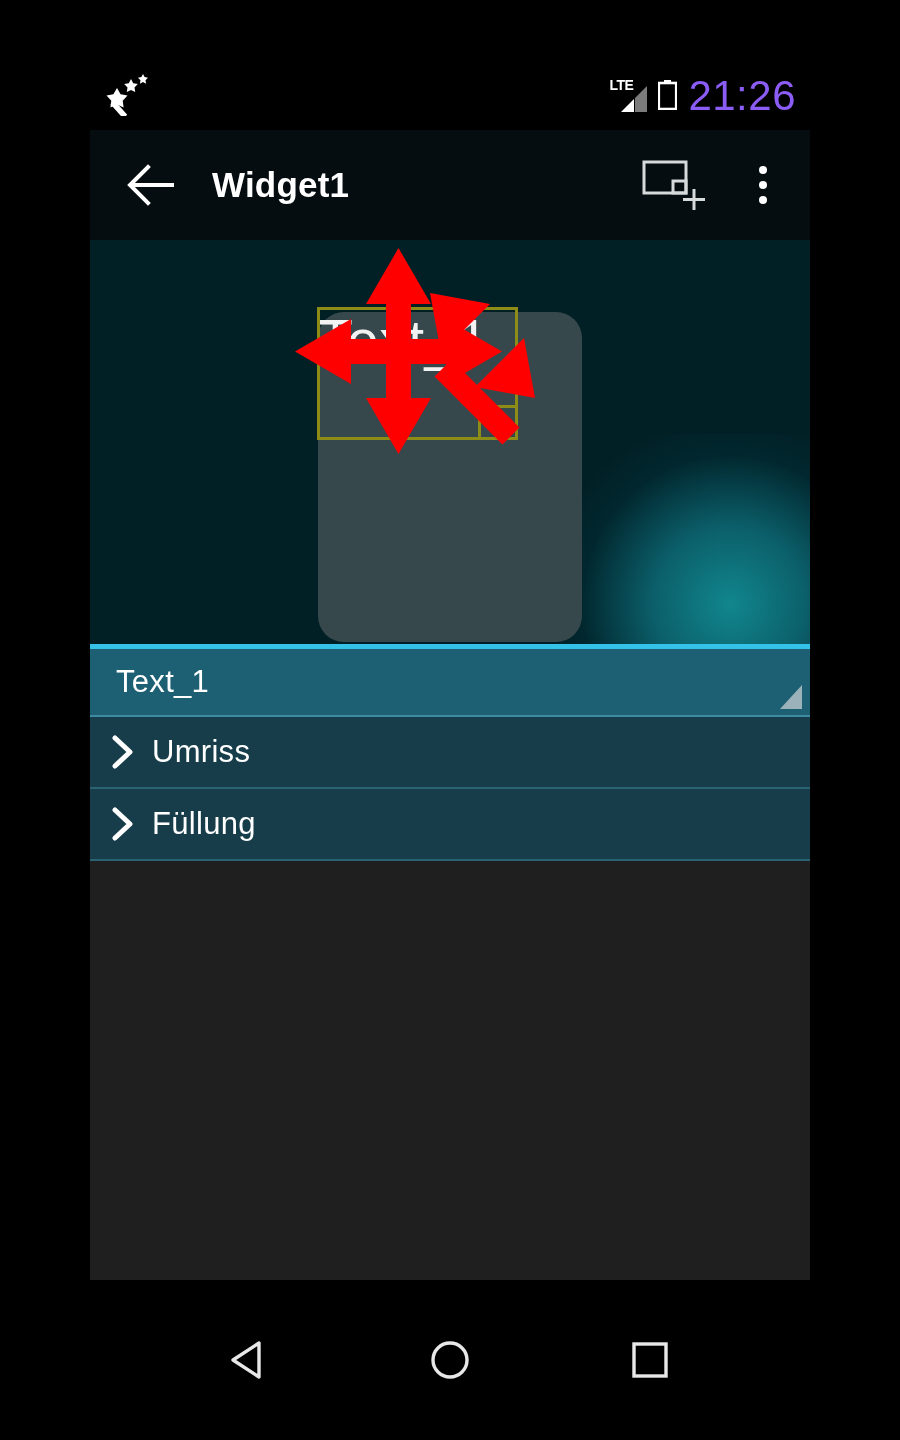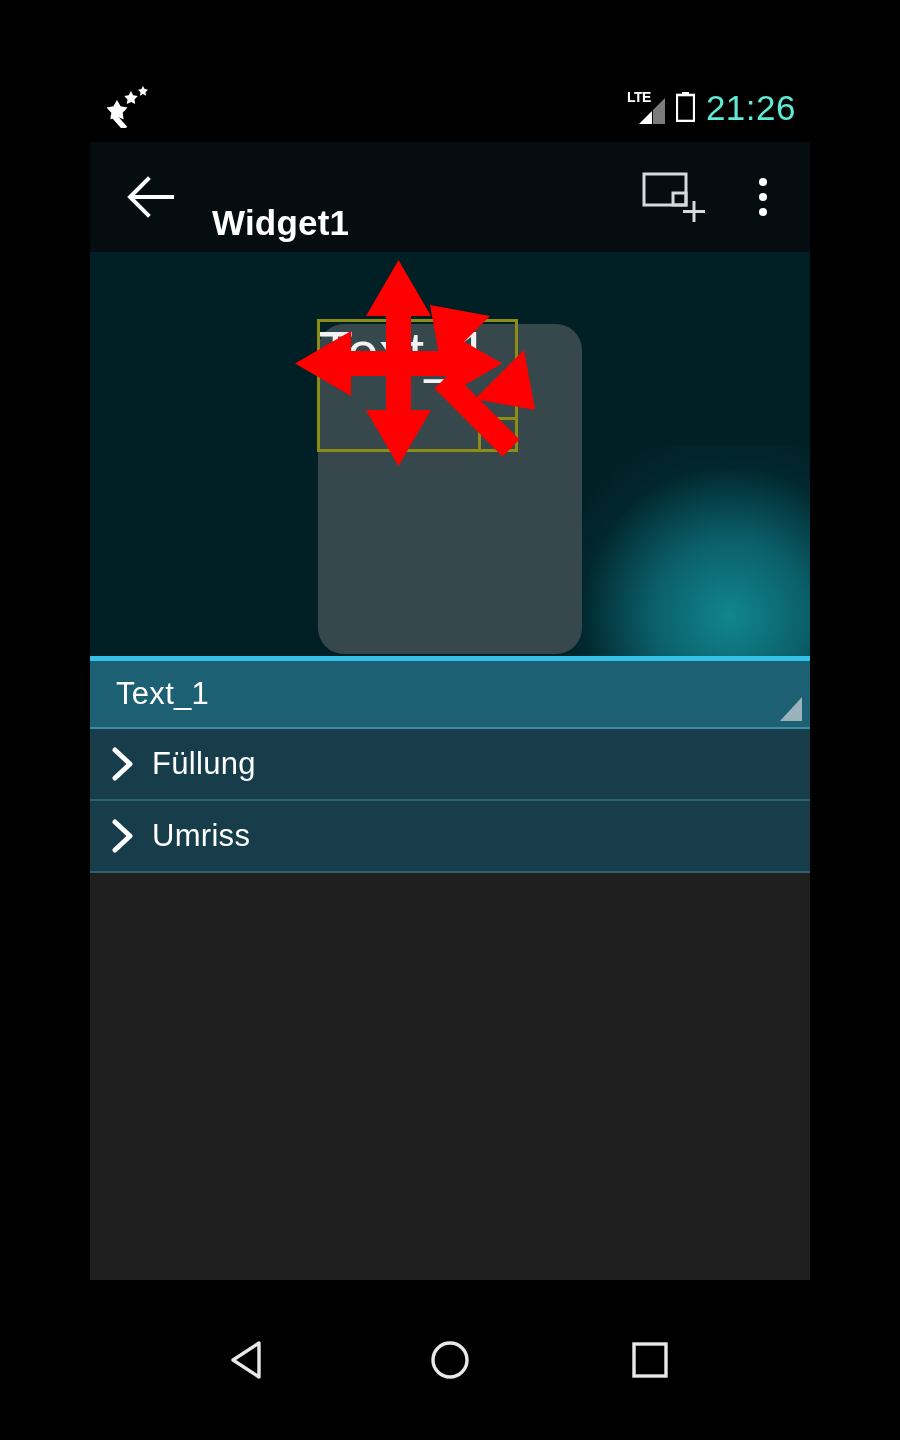--- a/index.html
+++ b/index.html
@@ -10,21 +10,21 @@
     overflow:hidden;
   }
 
   
   #device {
     position:absolute; left:0; top:0;
     width:900px; height:1440px;
     background:#000;
   }
   #screen {
-    position:absolute; left:90px; top:72px;
+    position:absolute; left:90px; top:60px;
     width:720px; height:1220px;
     background:#1f1f1f;
     overflow:hidden;
   }
 
   
   #statusbar {
     position:absolute; left:0; top:0;
     width:720px; height:70px;
     background:#000;
@@ -43,40 +43,39 @@
     position:absolute; left:0; top:0;
     font-size:14px; font-weight:bold; color:#fff;
     letter-spacing:-0.5px; line-height:14px;
   }
   .sig {
     position:absolute; right:0; bottom:0;
     width:26px; height:26px;
   }
   .batt { width:19px; height:30px; position:relative; }
   #clock {
-    color:#5eead4; font-size:35px; line-height:31px;
+    color:#8b5cf6; font-size:42px; line-height:31px;
     letter-spacing:0.5px; font-weight:400;
   }
 
   
   #appbar {
     position:absolute; left:0; top:70px;
     width:720px; height:110px;
     background:#050d11;
   }
   #back-btn {
     position:absolute; left:36px; top:28px;
     width:54px; height:54px; cursor:pointer;
   }
   #appbar-title {
     position:absolute; left:122px; top:0; height:110px;
     display:flex; align-items:center;
     color:#fff; font-size:35px; font-weight:bold;
     letter-spacing:0.2px;
-    margin-top:26px;
   }
   #add-widget-btn {
     position:absolute; left:552px; top:30px;
     width:66px; height:52px; cursor:pointer;
   }
   #overflow-btn {
     position:absolute; left:650px; top:28px;
     width:46px; height:54px; cursor:pointer;
     display:flex; flex-direction:column;
     align-items:center; justify-content:center; gap:7px;
@@ -282,28 +281,28 @@
         <div id="panel-header-label">Text_1</div>
         <div id="panel-header-corner"></div>
       </div>
 
 
 
       <div class="prop-row">
         <svg class="chev" viewBox="0 0 22 34">
           <polyline points="3,3 18,17 3,31" fill="none" stroke="#fff" stroke-width="5" stroke-linecap="round" stroke-linejoin="round"></polyline>
         </svg>
-        <span class="prop-label">Füllung</span>
+        <span class="prop-label">Umriss</span>
       </div>
 
       <div class="prop-row">
         <svg class="chev" viewBox="0 0 22 34">
           <polyline points="3,3 18,17 3,31" fill="none" stroke="#fff" stroke-width="5" stroke-linecap="round" stroke-linejoin="round"></polyline>
         </svg>
-        <span class="prop-label">Umriss</span>
+        <span class="prop-label">Füllung</span>
       </div>
     </div>
 
     <div id="panel-filler"></div>
 
   </div>
 
   <div id="navbar">
     <div class="nav-btn" id="nav-back">
       <svg width="46" height="46" viewBox="0 0 46 46">

